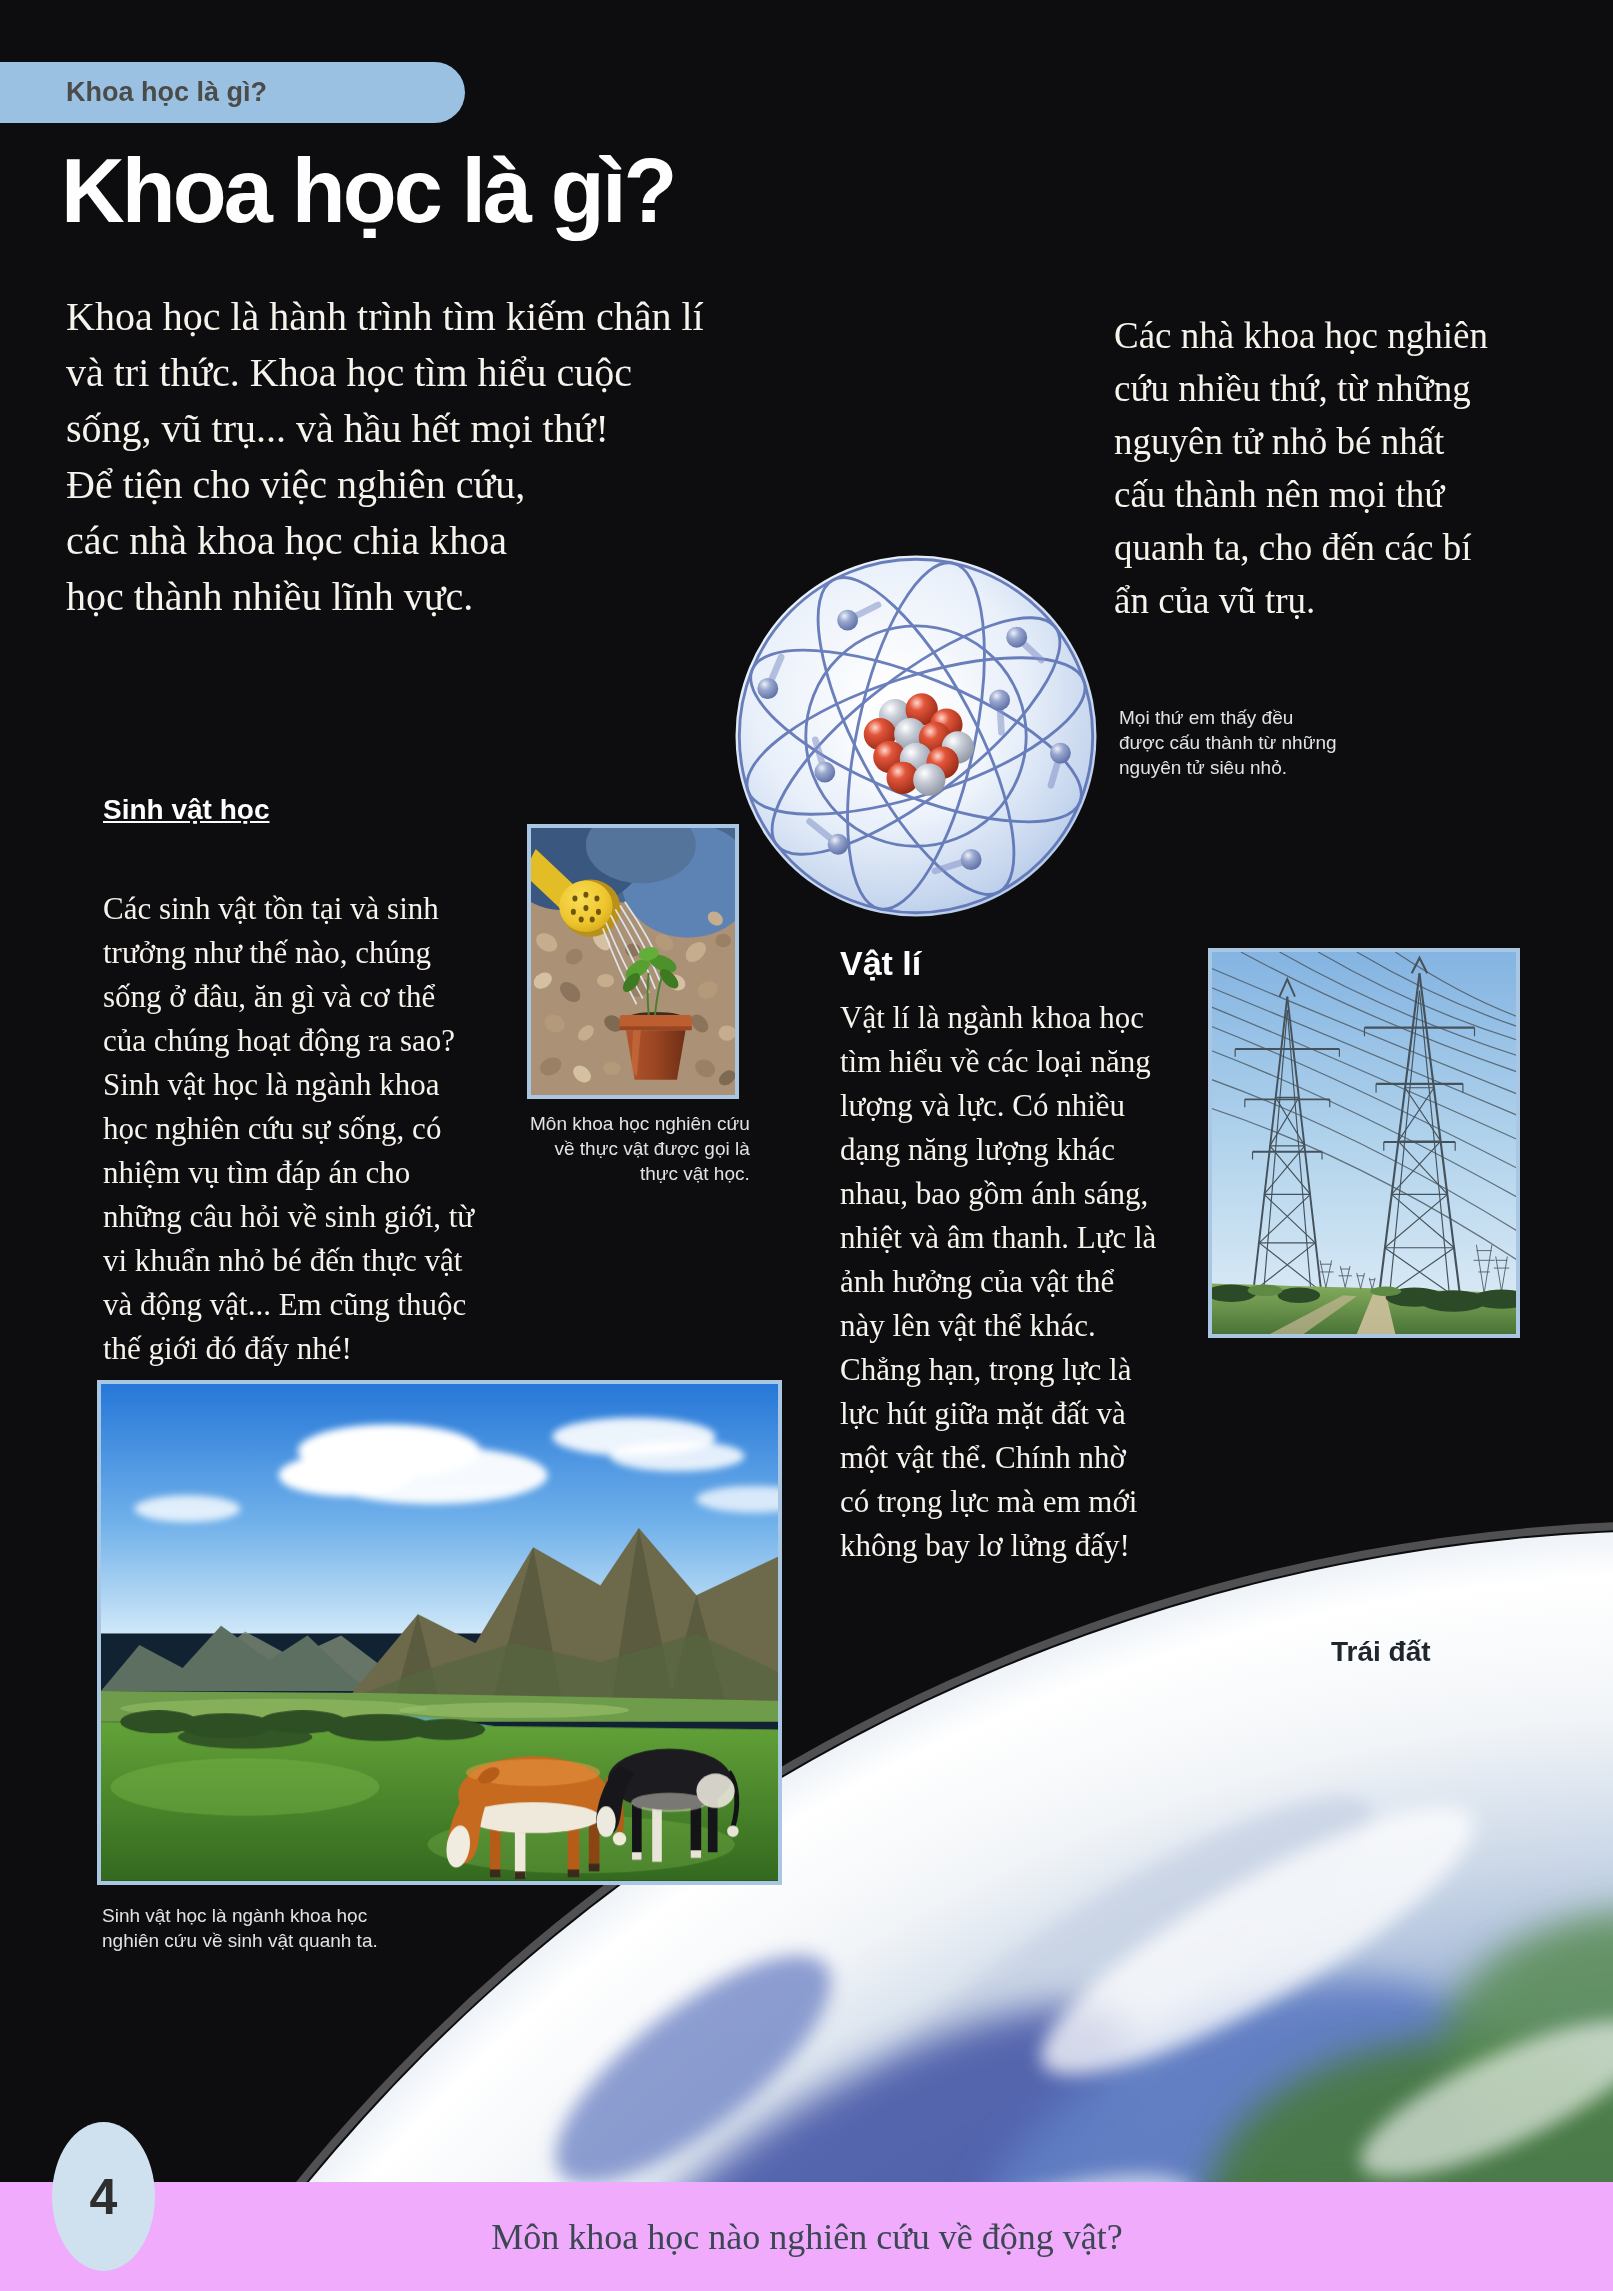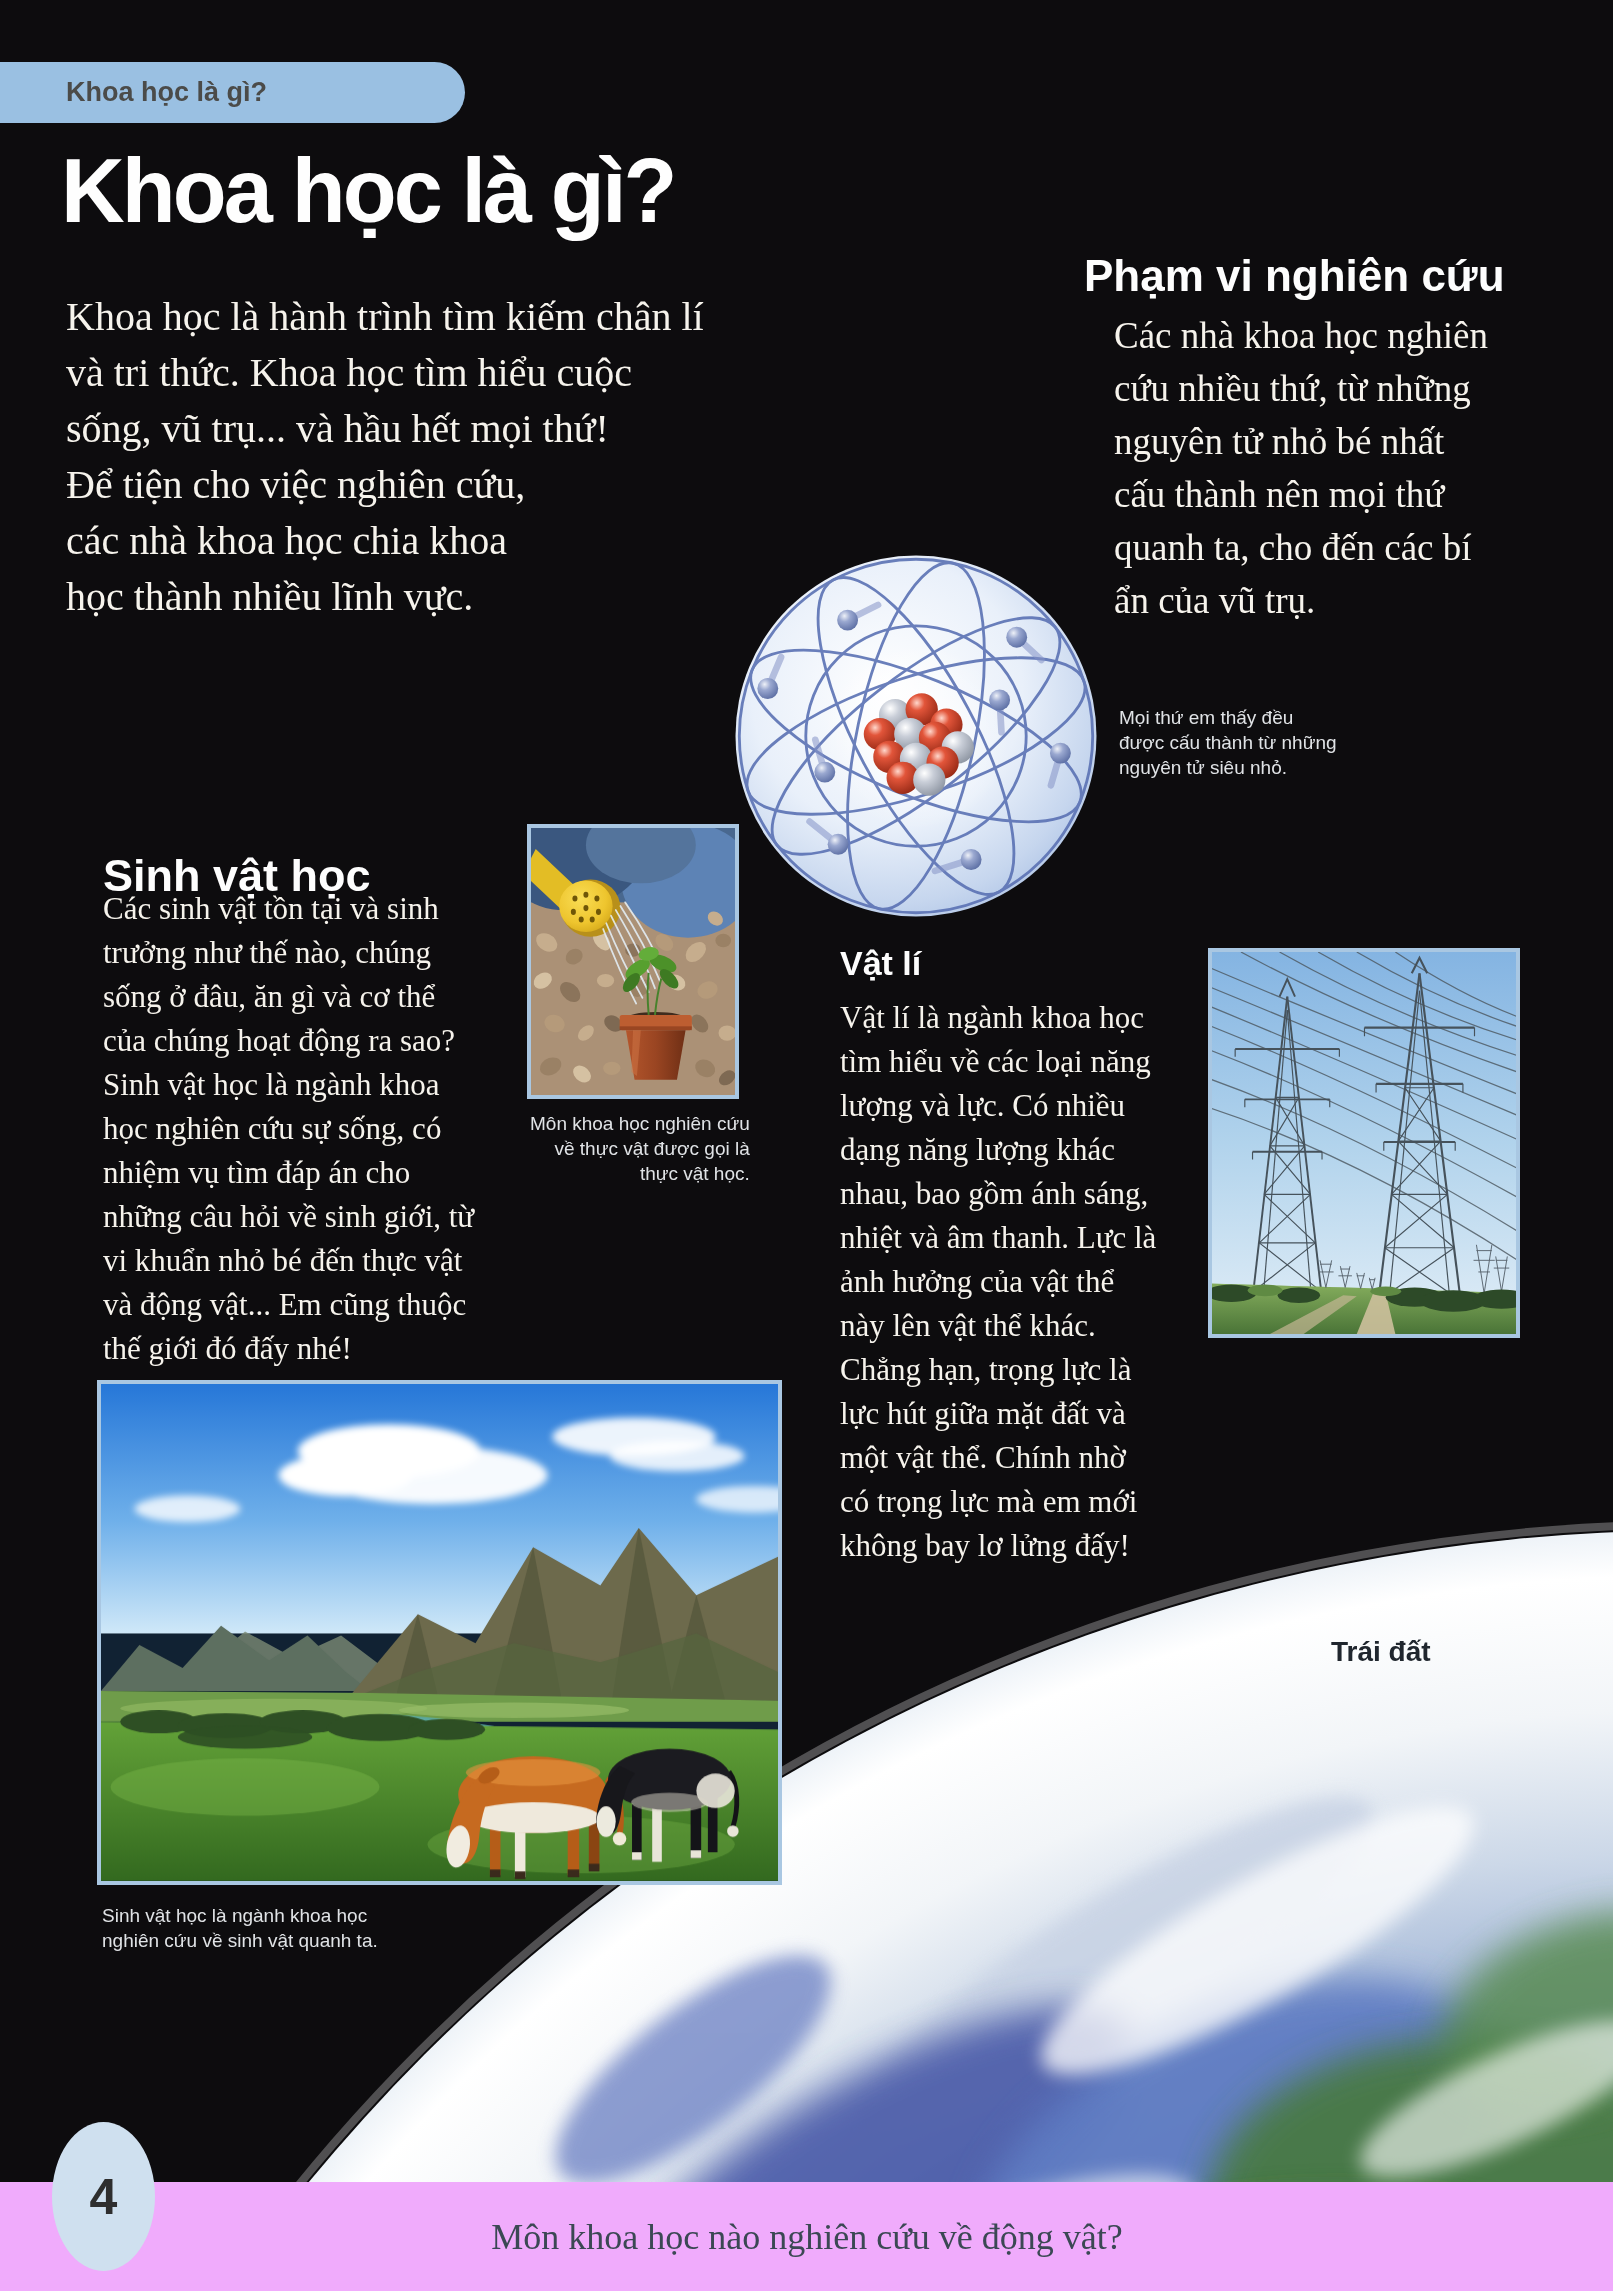--- a/index.html
+++ b/index.html
@@ -18,21 +18,21 @@
   #title{
     left:61px;top:139px;color:#fefefe;font-weight:bold;font-size:91px;
     letter-spacing:-3px;transform:scaleX(.97);transform-origin:left top;
     white-space:nowrap;
   }
   .serif{font-family:"Liberation Serif","DejaVu Serif",serif;color:#f6f3ec;white-space:nowrap;}
   #intro{left:66px;top:289px;font-size:40px;line-height:56px;}
   .sec-head{color:#fdfdfd;font-weight:bold;white-space:nowrap;}
   #scope-head{left:1084px;top:251px;font-size:44px;}
   #scope-body{left:1114px;top:309px;font-size:37px;line-height:53px;}
-  #bio-head{left:103px;top:850px;font-size:45px;}
+  #bio-head{left:103px;top:794px;font-size:28px;text-decoration:underline;}
   #bio-body{left:103px;top:887px;font-size:31px;line-height:44px;}
   #phys-head{left:840px;top:944px;font-size:34px;}
   #phys-body{left:840px;top:996px;font-size:31px;line-height:44px;}
   .caption{color:#e0e3e6;font-size:19px;line-height:25px;white-space:nowrap;}
   #atom-caption{left:1119px;top:705px;}
   #plant-caption{left:530px;top:1111px;text-align:right;}
   #pylon-caption{left:1218px;top:1359px;}
   #cow-caption{left:102px;top:1903px;}
   .photo{border:4px solid #a9c7e2;background:#123;z-index:2;}
   .photo svg{display:block;}
@@ -97,21 +97,20 @@
       <ellipse cx="1000" cy="2290" rx="220" ry="60" transform="rotate(-20 1000 2290)" fill="#e8ecf4" opacity="0.7" filter="url(#eb10)"></ellipse>
     </g>
   </svg>
 
   <div id="tab" class="abs">
     <span>Khoa học là gì?</span>
   </div>
   <h1 id="title" class="abs" style="margin:0;">Khoa học là gì?</h1>
   <p id="intro" class="abs serif z2" style="margin:0;">Khoa học là hành trình tìm kiếm chân lí<br>và tri thức. Khoa học tìm hiểu cuộc<br>sống, vũ trụ... và hầu hết mọi thứ!<br>Để tiện cho việc nghiên cứu,<br>các nhà khoa học chia khoa<br>học thành nhiều lĩnh vực.</p>
 
-  <div id="scope-head" class="abs sec-head z2">Phạm vi nghiên cứu</div>
   <div id="scope-body" class="abs serif z2">Các nhà khoa học nghiên<br>cứu nhiều thứ, từ những<br>nguyên tử nhỏ bé nhất<br>cấu thành nên mọi thứ<br>quanh ta, cho đến các bí<br>ẩn của vũ trụ.</div>
 
   <svg id="atom-fig" class="abs" viewBox="0 0 400 400">
     <defs>
       <radialGradient id="sg" cx="0.42" cy="0.38" r="0.75">
         <stop offset="0" stop-color="#ffffff"></stop>
           <stop offset="0.5" stop-color="#e9f0fa"></stop>
         <stop offset="0.78" stop-color="#c6d6ee"></stop>
           <stop offset="1" stop-color="#9fb8e0"></stop>
       </radialGradient>

